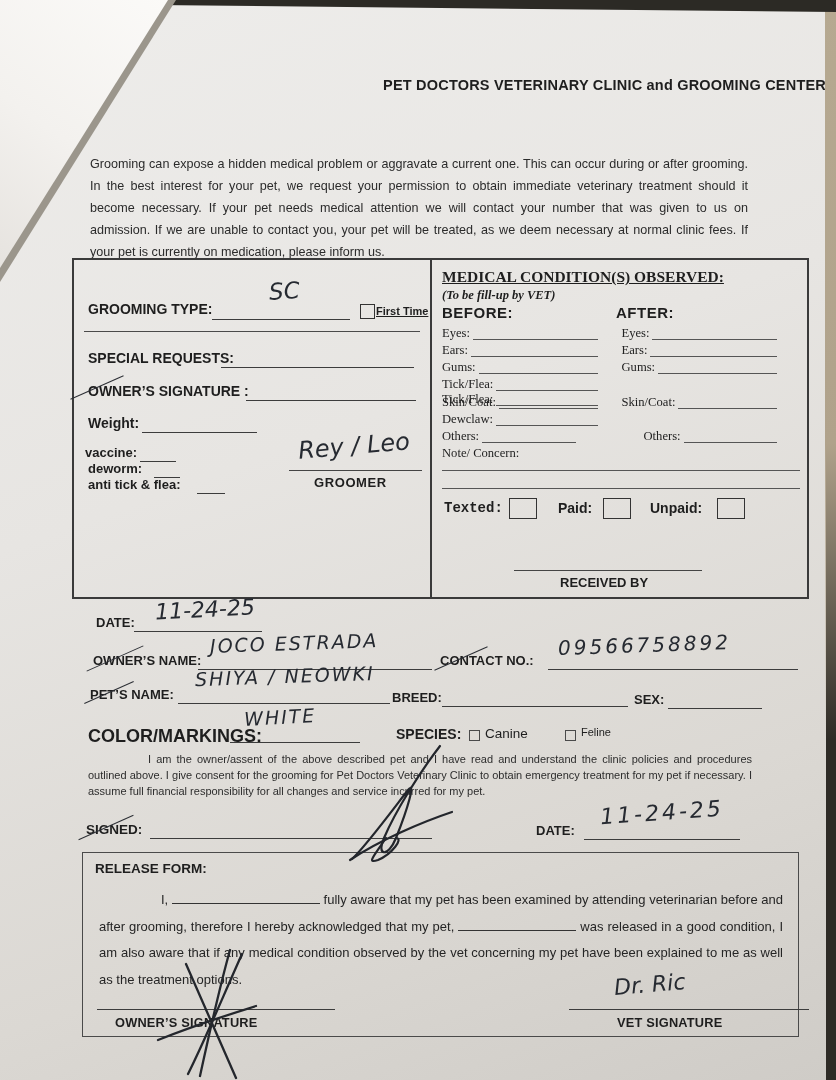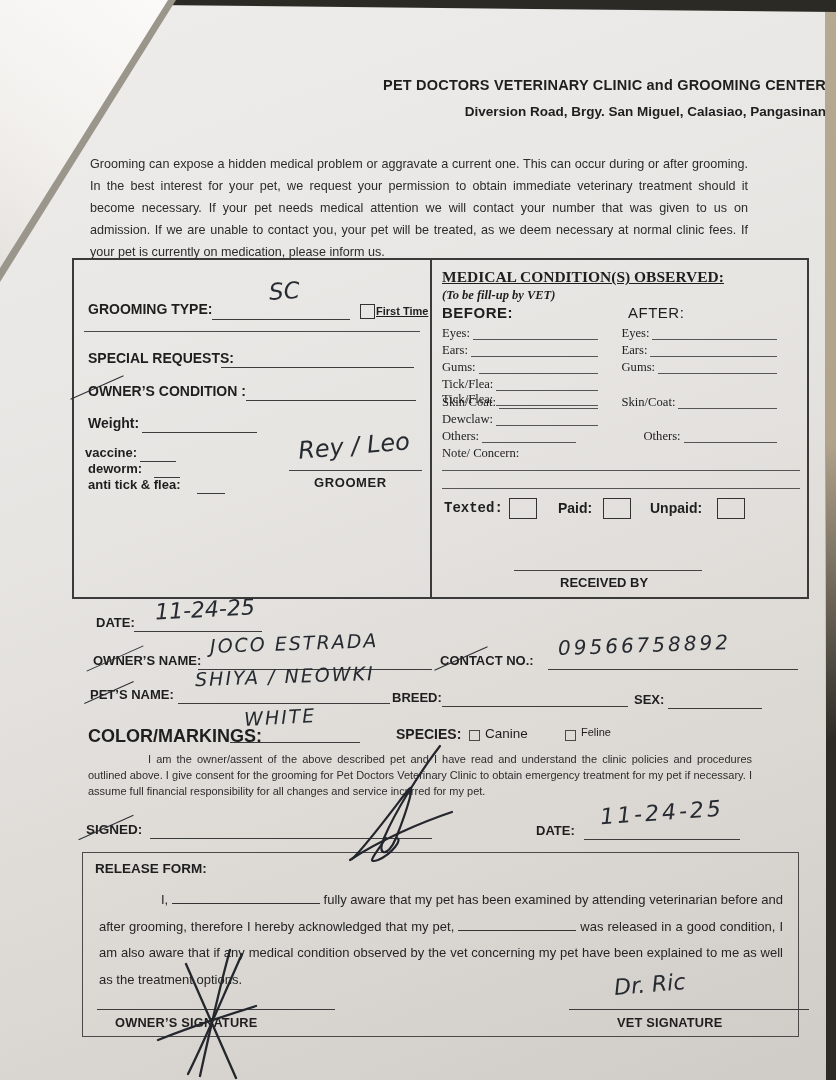--- a/index.html
+++ b/index.html
@@ -48,38 +48,37 @@
   .siglabel{position:absolute;font-size:12.8px;font-weight:bold;letter-spacing:.2px;}
   svg.scribble{position:absolute;z-index:8;overflow:visible;}
 </style>
 </head>
 <body>
 
 <div class="paper">
 
   <div class="abs hdr">
     <div class="t1">PET DOCTORS VETERINARY CLINIC and GROOMING CENTER</div>
-    <div class="t2">Diversion Road, Brgy. San Miguel, Calasiao, Pangasinan</div>
   </div>
 
   <div class="abs intro">Grooming can expose a hidden medical problem or aggravate a current one. This can occur during or after grooming. In the best interest for your pet, we request your permission to obtain immediate veterinary treatment should it become necessary. If your pet needs medical attention we will contact your number that was given to us on admission. If we are unable to contact you, your pet will be treated, as we deem necessary at normal clinic fees. If your pet is currently on medication, please inform us.</div>
 
   <div class="abs main-box">
     <div class="lcell">
       <span class="abs lbl14" style="left:14px;top:41px;">GROOMING TYPE:</span>
       <span class="abs line" style="left:138px;top:45px;width:138px;"></span>
       <span class="abs hw" style="left:195px;top:18px;font-size:23px;transform:rotate(-4deg);">SC</span>
       <span class="abs cb" style="left:286px;top:44px;"></span>
       <span class="abs b" style="left:302px;top:45px;font-size:11px;text-decoration:underline;">First Time</span>
       <span class="abs" style="left:10px;top:71px;width:336px;border-top:1.4px solid #4a4a4a;"></span>
 
       <span class="abs lbl14" style="left:14px;top:90px;">SPECIAL REQUESTS:</span>
       <span class="abs line" style="left:147px;top:93px;width:193px;"></span>
 
-      <span class="abs lbl14" style="left:14px;top:123px;">OWNER’S  CONDITION :</span>
+      <span class="abs lbl14" style="left:14px;top:123px;">OWNER’S  SIGNATURE :</span>
       <span class="slash" style="left:-6px;top:127px;width:58px;"></span>
       <span class="abs line" style="left:172px;top:126px;width:170px;"></span>
 
       <span class="abs lbl14" style="left:14px;top:155px;">Weight:</span>
       <span class="abs line" style="left:68px;top:158px;width:115px;"></span>
 
       <span class="abs lbl13" style="left:11px;top:185px;">vaccine:</span>
       <span class="abs line" style="left:66px;top:187px;width:36px;"></span>
       <span class="abs lbl13" style="left:14px;top:201px;">deworm:</span>
       <span class="abs line" style="left:80px;top:203px;width:26px;"></span>
@@ -88,21 +87,21 @@
 
       <span class="abs hw" style="left:224px;top:172px;font-size:24px;transform:rotate(-5deg);">Rey / Leo</span>
       <span class="abs" style="left:215px;top:210px;width:133px;border-top:1.4px solid #444;"></span>
       <span class="abs lbl13" style="left:240px;top:215px;letter-spacing:.6px;">GROOMER</span>
     </div>
 
     <div class="rcell">
       <span class="abs b" style="left:10px;top:8px;font-size:15.5px;text-decoration:underline;">MEDICAL CONDITION(S) OBSERVED:</span>
       <span class="abs b" style="left:10px;top:28px;font-size:12.5px;font-style:italic;">(To be fill-up by VET)</span>
       <span class="abs" style="left:10px;top:44px;font-size:15px;font-weight:bold;font-family:'Liberation Sans',sans-serif;letter-spacing:.5px;">BEFORE:</span>
-      <span class="abs" style="left:196px;top:44px;font-size:15px;font-weight:normal;font-family:'Liberation Sans',sans-serif;letter-spacing:.5px;">AFTER:</span>
+      <span class="abs" style="left:184px;top:44px;font-size:15px;font-weight:bold;font-family:'Liberation Sans',sans-serif;letter-spacing:.5px;">AFTER:</span>
 
       <div class="mrow" style="top:66px;">
         <div class="mhalf">
             <span>Eyes:</span>
             <span class="fl"></span>
           </div>
         <div class="mhalf">
             <span>Eyes:</span>
             <span class="fl"></span>
           </div>

